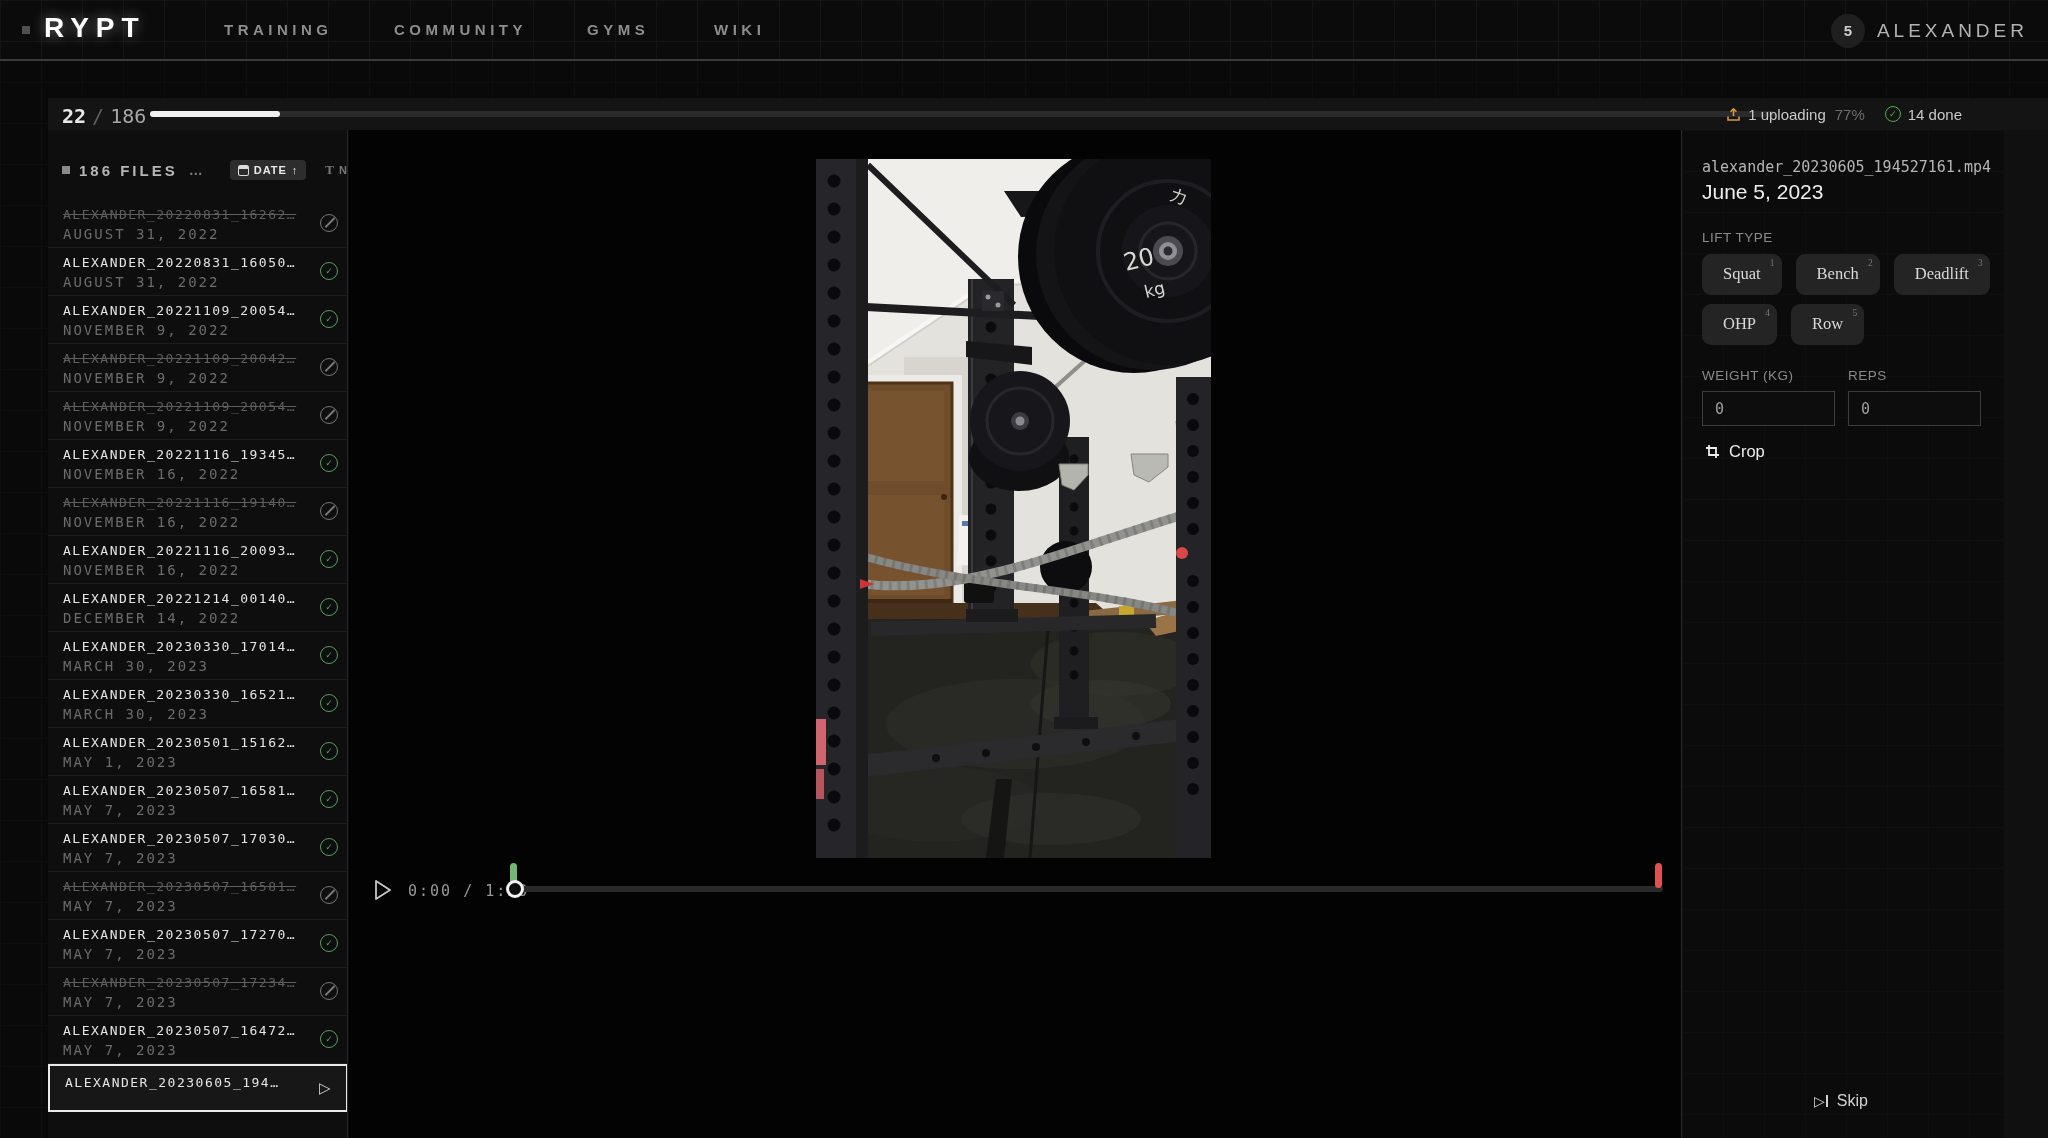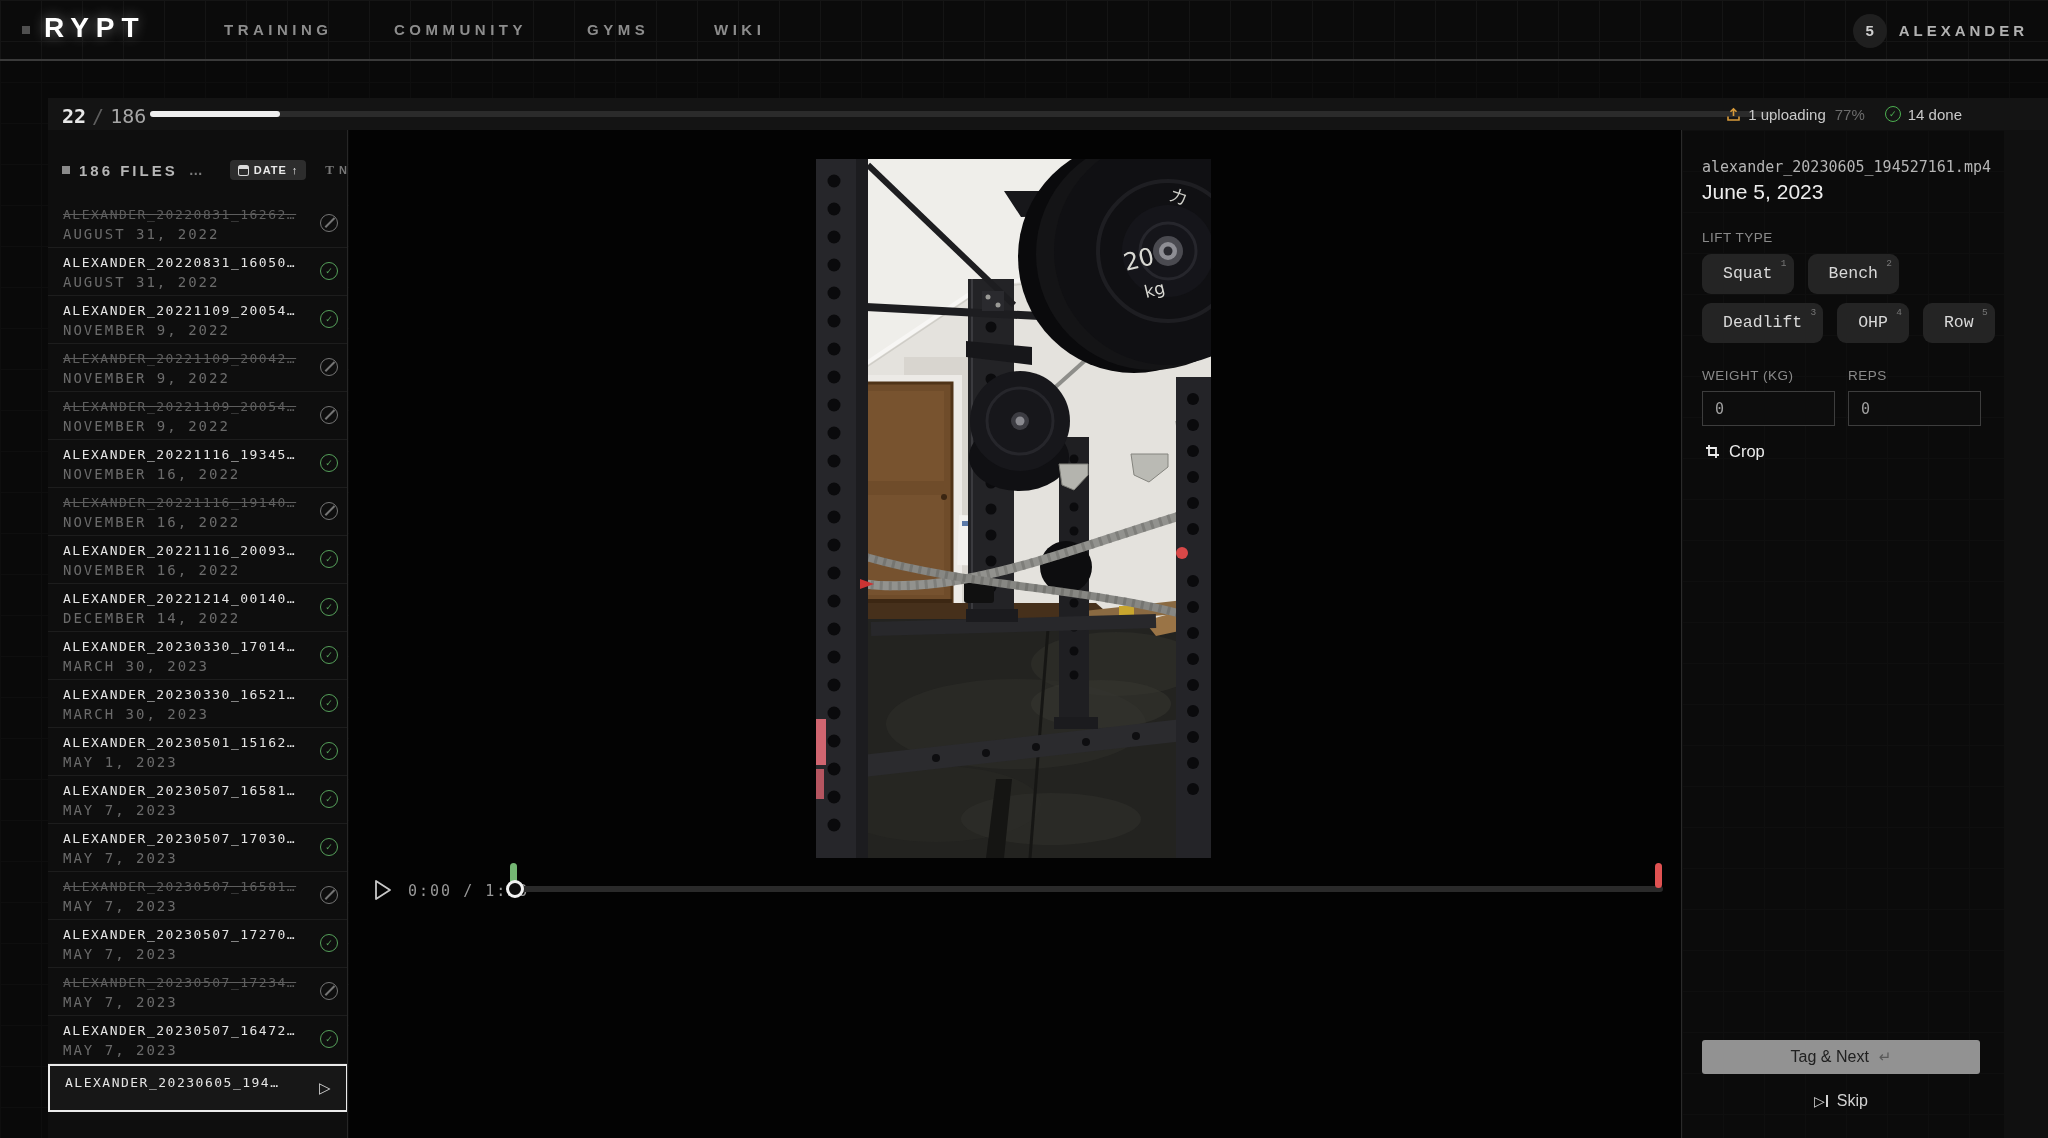--- a/index.html
+++ b/index.html
@@ -19,21 +19,21 @@
     background-size:41px 41px;
     border-bottom:2px solid #3a3a3a; }
   .menu-square { position:absolute; left:22px; top:26px; width:8px; height:8px; background:#4f4f4f; }
   .logo { position:absolute; left:44px; top:12px; font-size:28px; font-weight:bold;
     letter-spacing:7px; color:#fff; text-shadow:0 0 14px rgba(255,255,255,.45); }
   .nav-link { position:absolute; top:21px; font-size:15px; font-weight:bold;
     letter-spacing:4.5px; color:#8d8d8d; cursor:pointer;margin-left:24px; }
   .nav-user { position:absolute; right:20px; top:0; height:61px; display:flex; align-items:center; gap:12px; }
   .user-badge { width:34px; height:34px; border-radius:50%; background:#1f1f1f;
     color:#cfcfcf; font-size:15px; font-weight:bold; display:flex; align-items:center; justify-content:center; }
-  .user-name { color:#b2b2b2; font-size:15px; letter-spacing:4px; font-weight:bold; }
+  .user-name { color:#b2b2b2; font-size:19px; letter-spacing:4px; font-weight:normal; }
 
   
   .band { position:absolute; left:48px; top:98px; width:2000px; height:32px; background:#141414; }
   .band-count { position:absolute; left:14px; top:6px; font-family:"DejaVu Sans Mono", monospace; font-size:20px; }
   .band-count .cur { color:#e8e8e8; font-weight:bold; }
   .band-count .sep { color:#5f5f5f; padding:0 6px; }
   .band-count .tot { color:#a6a6a6; }
   .ptrack { position:absolute; left:102px; top:13px; width:1625px; height:6px; background:#2b2b2b; border-radius:3px; }
   .pfill { height:6px; background:#efefef; border-radius:3px; }
   .band-status { position:absolute; right:86px; top:0; height:32px; display:flex; align-items:center; gap:20px; }
@@ -97,21 +97,21 @@
                      linear-gradient(to bottom,#0f0f0f 1px,transparent 1px);
     background-size:41px 41px; }
   .gutter { position:absolute; right:0; top:0; width:44px; height:100%; background:#101010; }
   .insp-file { position:absolute; left:20px; top:28px; font-family:"DejaVu Sans Mono", monospace;
     font-size:15px; color:#b5b5b5; }
   .insp-date { position:absolute; left:20px; top:50px; font-size:21px; color:#ededed; }
   .lift-label, .field-label { font-size:13.5px; color:#8a8a8a; letter-spacing:.5px; }
   .lift-label { position:absolute; left:20px; top:100px; }
   .lift-grid { position:absolute; left:20px; top:124px; width:300px; display:flex; flex-wrap:wrap; gap:9px 14px; }
   .lift-btn { position:relative; background:#242424; border:none; border-radius:9px;
-    color:#d9d9d9; font-size:16.5px; padding:10px 21px 11px; font-family:Liberation Mono, monospace; cursor:pointer; }
+    color:#d9d9d9; font-size:16.5px; padding:10px 21px 11px; font-family:Liberation Serif, serif; cursor:pointer; }
   .lift-btn .key { position:absolute; top:4px; right:7px; font-size:9.5px; color:#767676; }
   .fields { position:absolute; left:20px; top:238px; display:flex; gap:13px; }
   .field { width:133px; }
   .field input { margin-top:8px; width:133px; height:35px; background:#0d0d0d;
     border:1px solid #3d3d3d; color:#9f9f9f; font-family:"DejaVu Sans Mono", monospace;
     font-size:15px; padding-left:12px; }
   .crop-btn { position:absolute; left:23px; top:312px; display:flex; align-items:center; gap:9px;
     color:#ececec; font-size:16.5px; cursor:pointer; }
   .tag-next { position:absolute; left:20px; top:910px; width:278px; height:34px; background:#929292;
     border:none; border-radius:3px; font-size:16px; color:#202020; cursor:pointer;
@@ -525,24 +525,20 @@
     </div>
 
     <div class="crop-btn">
       <svg width="15" height="15" viewBox="0 0 15 15">
         <path d="M4 1 V11 H14" fill="none" stroke="#ececec" stroke-width="1.8"></path>
         <path d="M1 4 H11 V14" fill="none" stroke="#ececec" stroke-width="1.8"></path>
       </svg>
       <span>Crop</span>
     </div>
 
-    <button class="tag-next">
-      <span>Tag &amp; Next</span>
-      <span class="ret">↵</span>
-    </button>
 
     <div class="skip-btn">
       <span class="skip-glyph">
         <span class="skip-tri">▷</span>
           <span class="skip-bar"></span>
       </span>
       <span>Skip</span>
     </div>
   </div>
 

